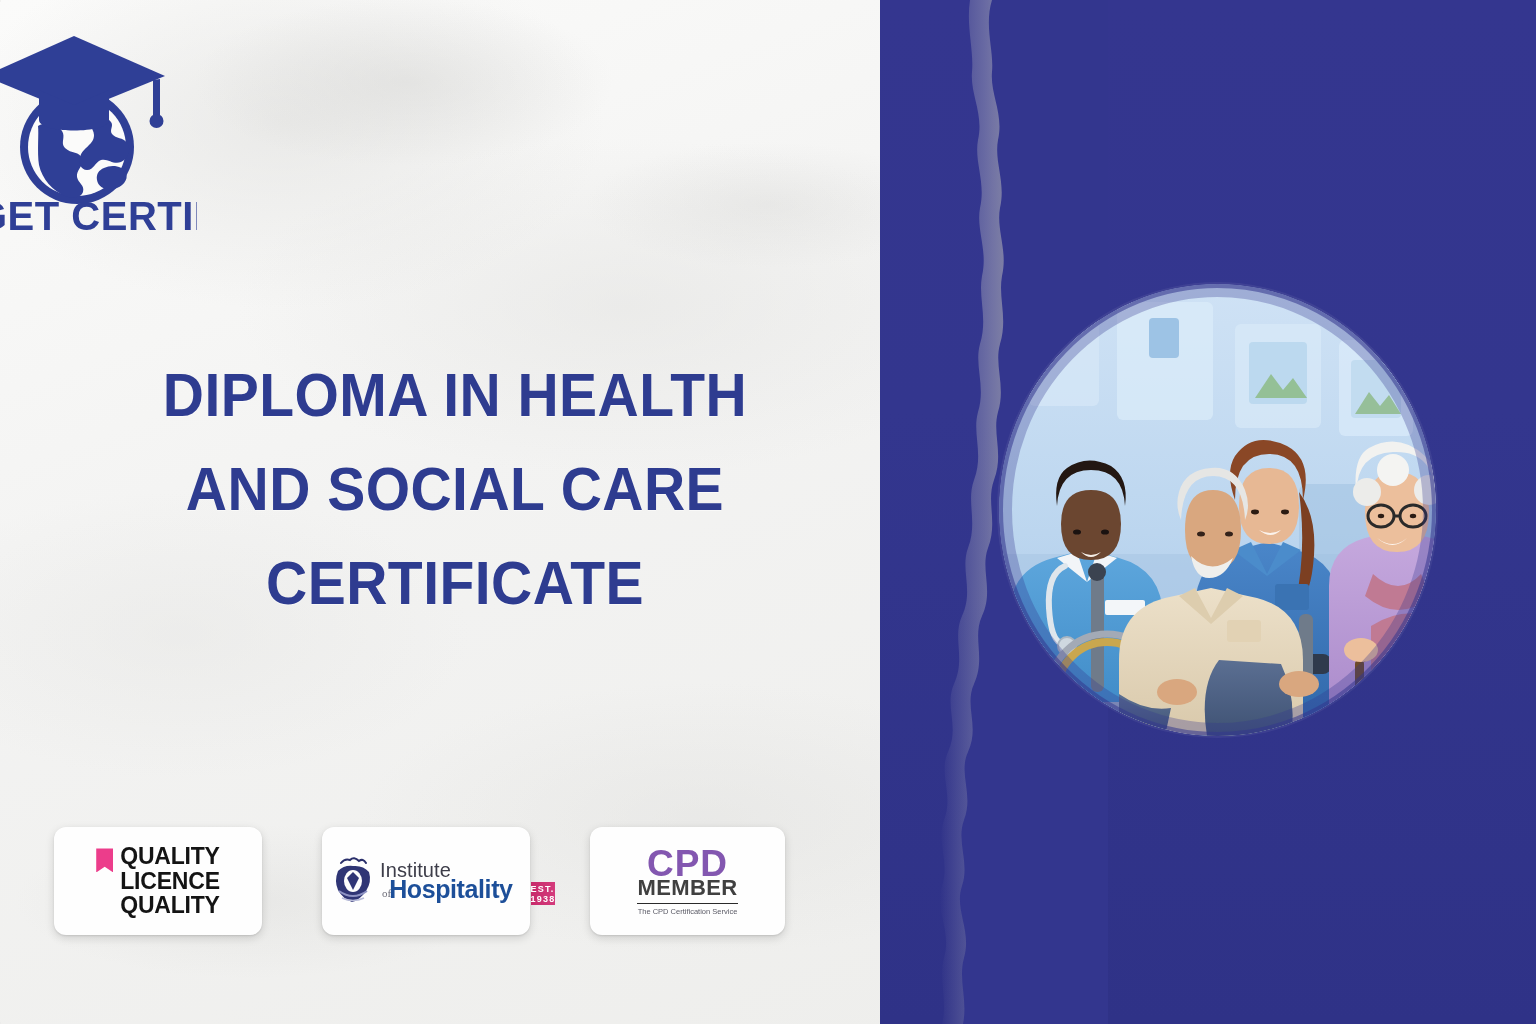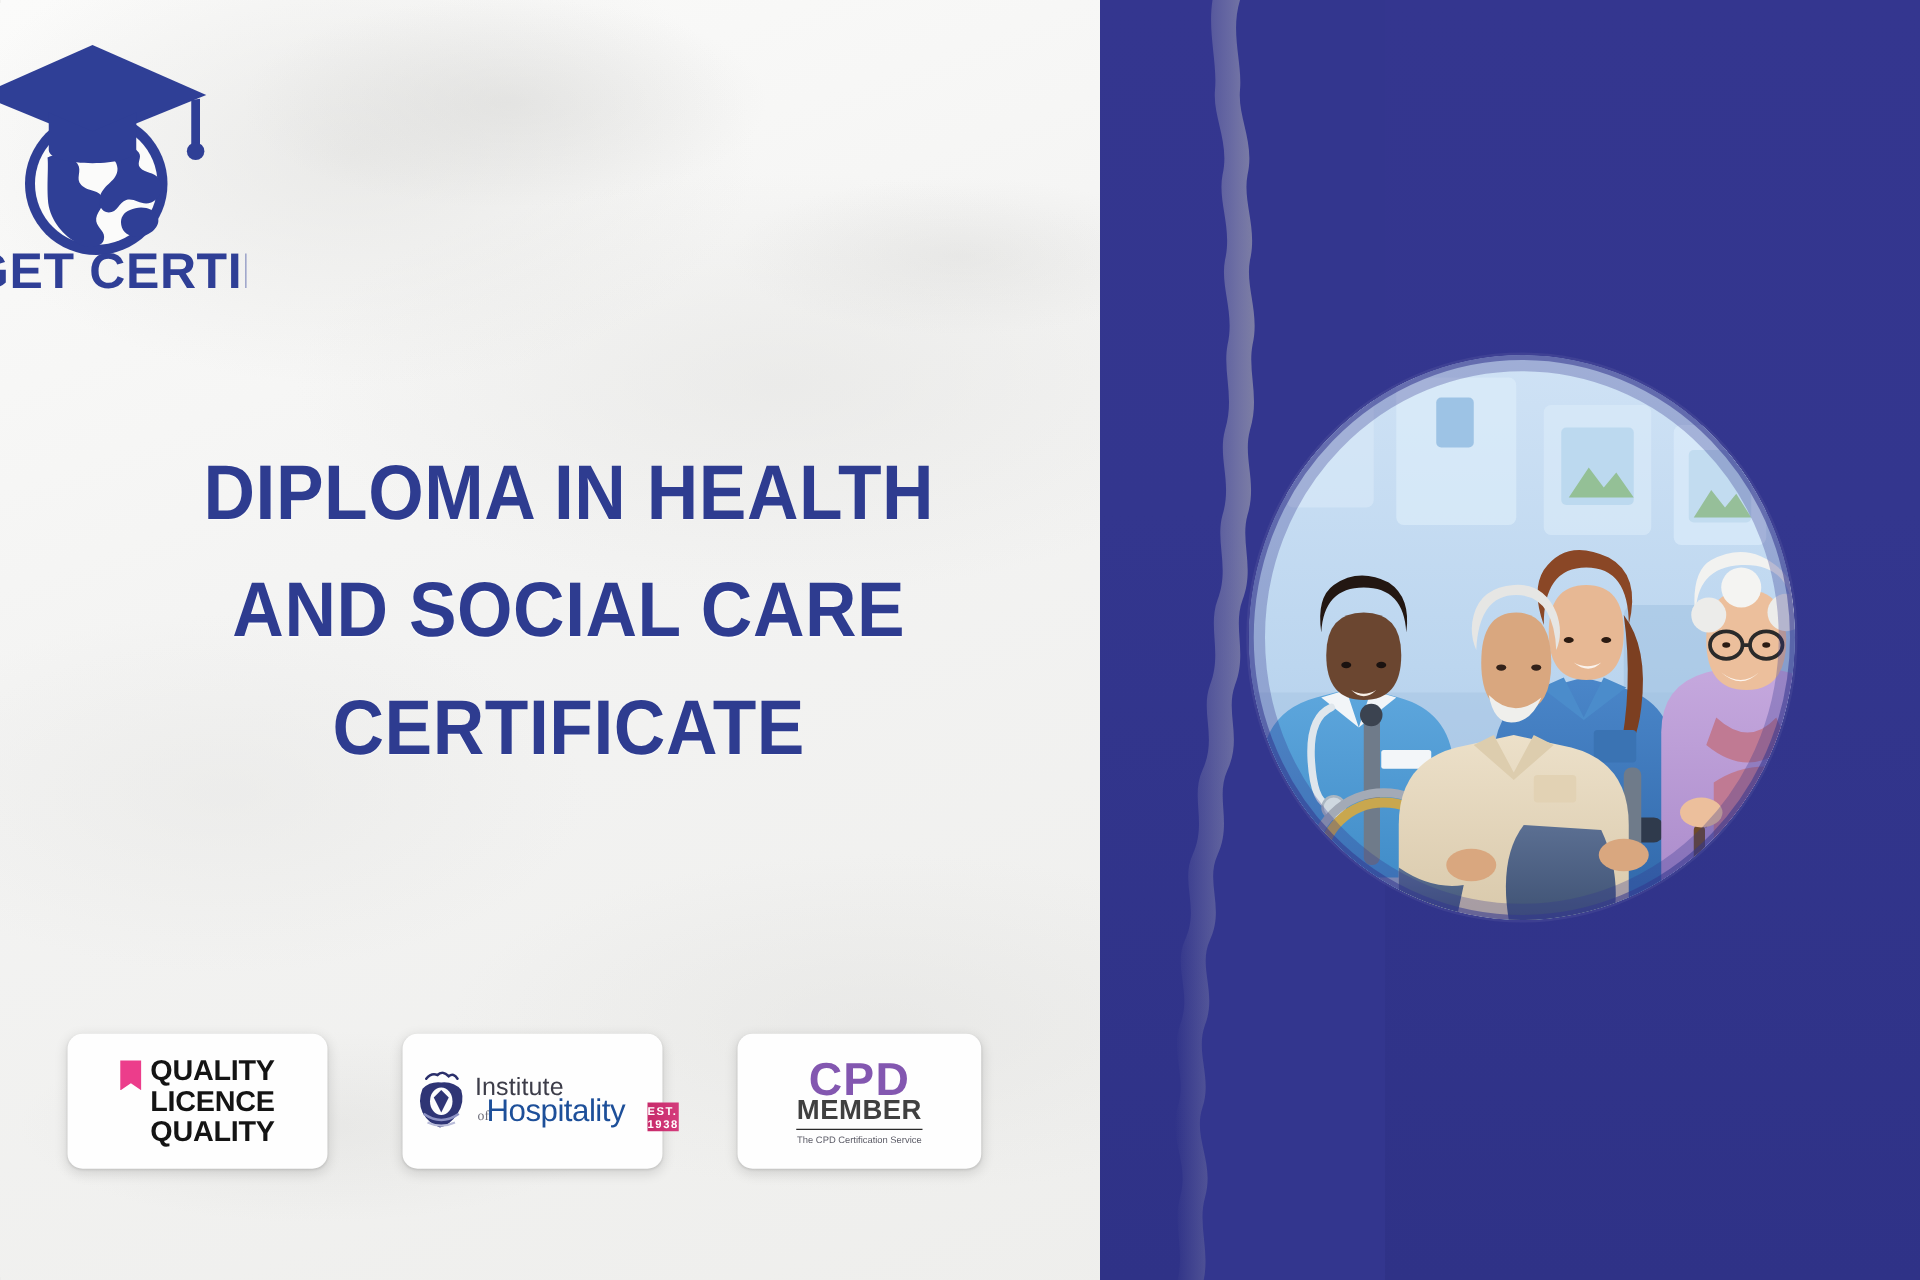--- a/index.html
+++ b/index.html
@@ -121,21 +121,21 @@
     font-family:"Liberation Sans", sans-serif;
     font-size:20px; color:#3d3d49; font-weight:400; letter-spacing:.1px;
   }
   .ioh-of{
     font-family:"Liberation Serif", serif;
     font-size:11px; color:#6d6d79; 
     position:relative; top:-3px; left:2px;
   }
   .ioh-hosp{
     font-family:"Liberation Sans", sans-serif;
-    font-size:25px; font-weight:400; color:#1d4f99; letter-spacing:-.4px;
+    font-size:25px; font-weight:700; color:#1d4f99; letter-spacing:-.4px;
     margin-top:-3px;
   }
   .ioh-banner{
     background:linear-gradient(90deg,#c72a6a,#d43b7c);
     color:#fff; width:148px; height:23px;
     display:flex; align-items:center; justify-content:center;
     font-size:9px; font-weight:700; letter-spacing:1.2px;
     filter:blur(.35px);
   }
 

